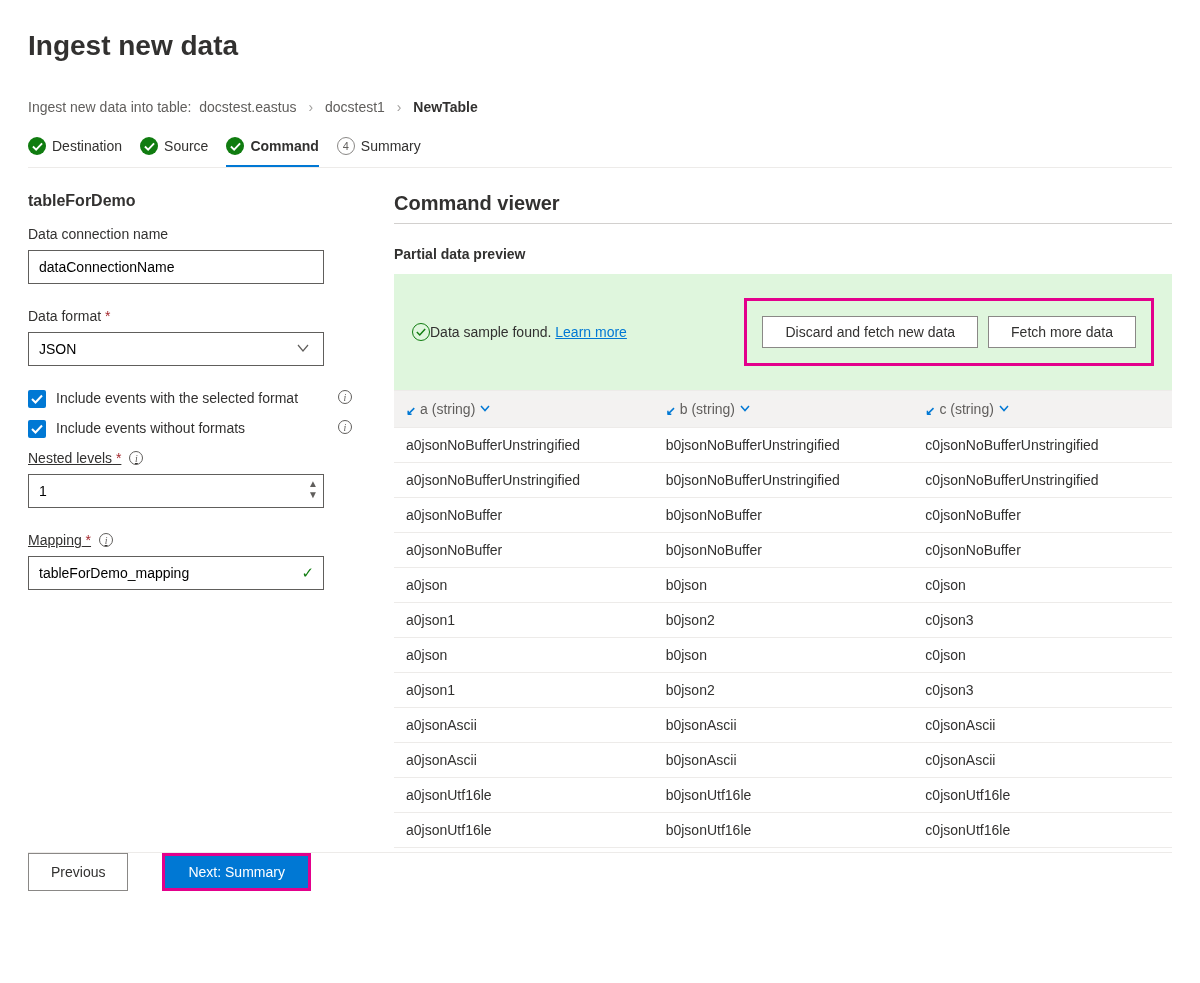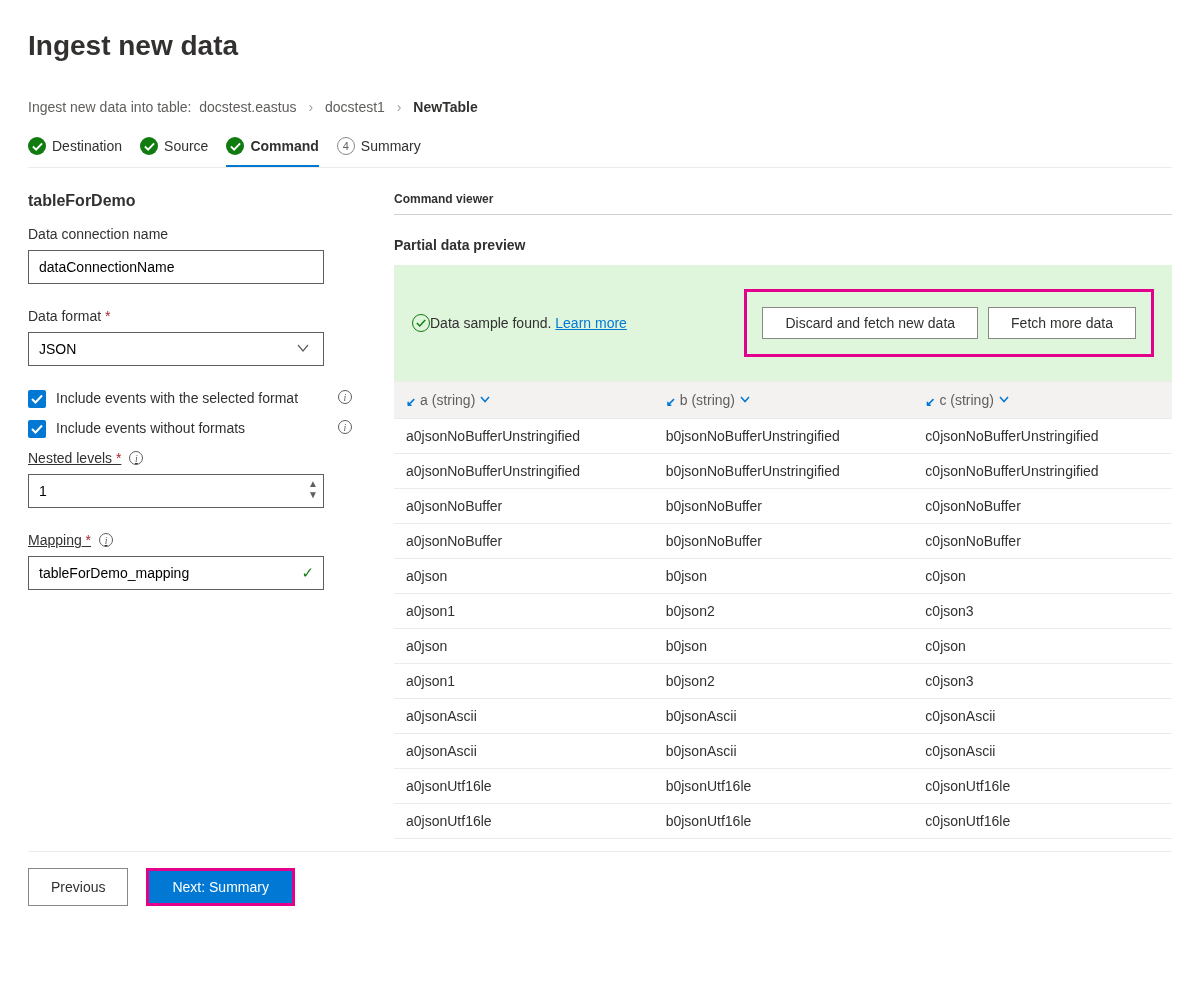--- a/index.html
+++ b/index.html
@@ -137,21 +137,21 @@
     width: 296px;
   }
   .check-green {
     position: absolute;
     right: 10px; top: 8px;
     color: #107c10;
     font-size: 15px;
   }
   .cmd-viewer {
     font-weight: 600;
-    font-size: 12px;
+    font-size: 20px;
     border-bottom: 1px solid #d2d0ce;
     padding-bottom: 8px;
     margin-bottom: 22px;
   }
   .preview-title {
     font-weight: 600;
     margin-bottom: 12px;
   }
   .message-bar {
     background: #dff6dd;
@@ -213,24 +213,23 @@
     transform: translateY(1px);
   }
   .col-chevron { color: #0078d4; margin-left: 4px; }
   td {
     padding: 9px 12px;
     border-bottom: 1px solid #edebe9;
     font-size: 14px;
   }
   .footer-bar {
     border-top: 1px solid #edebe9;
-    margin-top: 12px;
-    padding-top: 16px;
-    display: flex;
-    gap: 18px;
+    margin-top: 4px;
+    display: flex;
+    gap: 34px;
   }
   .highlight-next {
     border: 3px solid #e3008c;
     display: inline-block;
   }
 </style>
 </head>
 <body>
 
 <h1>Ingest new data</h1>

